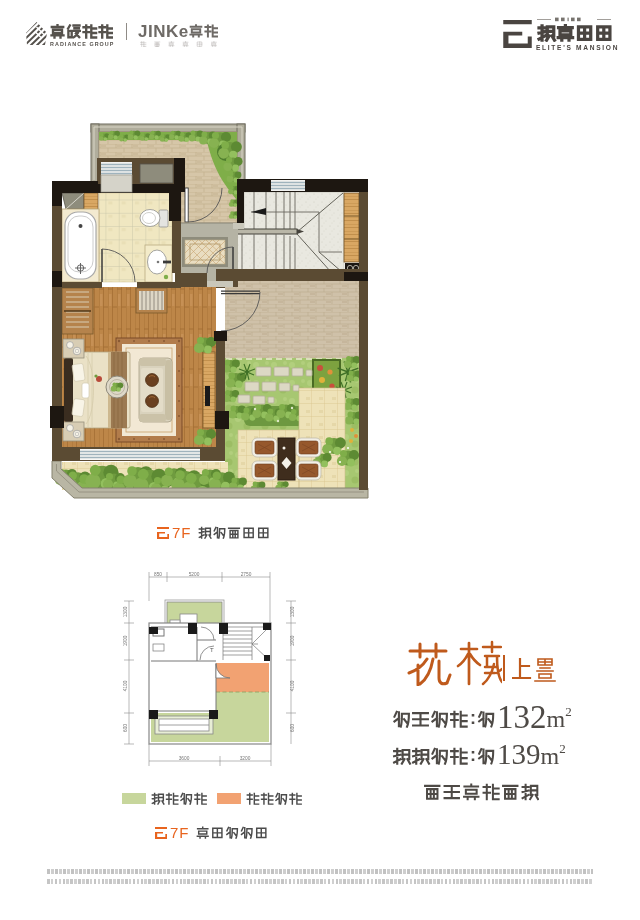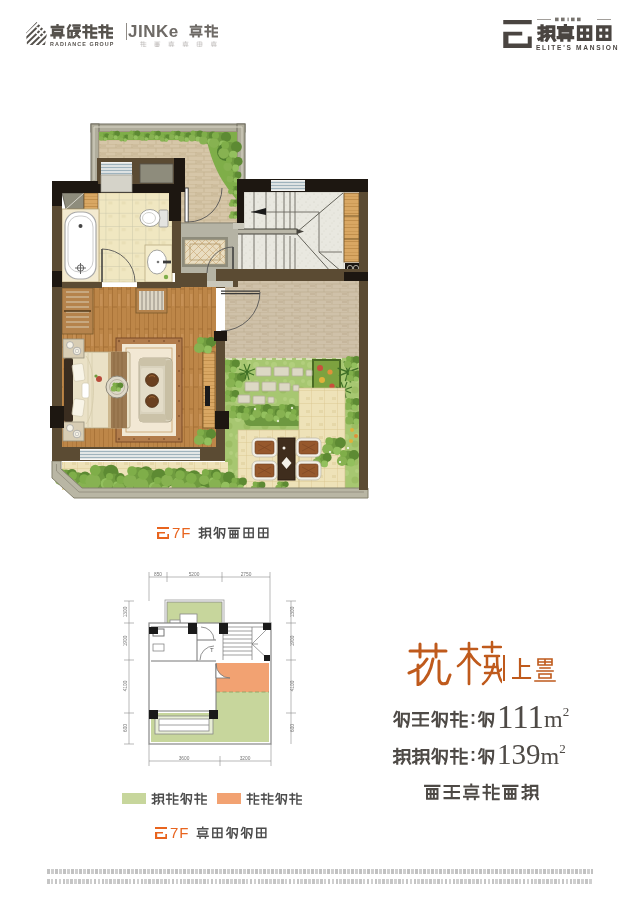--- a/index.html
+++ b/index.html
@@ -46,21 +46,21 @@
         <use href="#tH" transform="translate(16.0,0) scale(1.500)"></use>
         <use href="#tC" transform="translate(32.0,0) scale(1.500)"></use>
         <use href="#tC" transform="translate(48.0,0) scale(1.500)"></use>
       </svg>
     </div>
 
 <div class="abs" style="left:50px;top:40.5px;font-size:5.4px;font-weight:bold;color:#56524d;letter-spacing:1.05px">RADIANCE GROUP</div>
 
 <div class="abs" style="left:126px;top:23px;width:1px;height:17px;background:#8f8b86"></div>
 
-<div class="abs" style="left:128px;top:22px;font-size:17px;font-weight:bold;color:#6e6a66;letter-spacing:0.5px">JINKe</div>
+<div class="abs" style="left:138px;top:22px;font-size:17px;font-weight:bold;color:#6e6a66;letter-spacing:0.5px">JINKe</div>
 
 <div class="abs" style="left:189px;top:24px">
       <svg width="29" height="14" viewBox="0 0 29.0 14" style="display:block" fill="none" stroke="#6e6a66" stroke-width="1.40" stroke-linecap="square">
         <use href="#tG" transform="translate(0.0,0) scale(1.400)"></use>
         <use href="#tC" transform="translate(15.0,0) scale(1.400)"></use>
       </svg>
     </div>
 
 <div class="abs" style="left:140px;top:41px">
       <svg width="77" height="6.2" viewBox="0 0 77.2 6.2" style="display:block" fill="none" stroke="#9a9792" stroke-width="0.59" stroke-linecap="square">
@@ -741,21 +741,21 @@
           <use href="#tD" transform="translate(38.0,0) scale(1.850)"></use>
           <use href="#tC" transform="translate(57.0,0) scale(1.850)"></use>
         </svg>
       </div>
 <div style="font-size:18px;color:#4e4a46;margin:0 1px 1px 2px;font-weight:bold">:</div>
 <div style="margin-bottom:2px">
         <svg width="18" height="18.5" viewBox="0 0 18.5 18.5" style="display:block" fill="none" stroke="#4e4a46" stroke-width="1.15" stroke-linecap="square">
           <use href="#tD" transform="translate(0.0,0) scale(1.850)"></use>
         </svg>
       </div>
-<div style="font-family:'Liberation Serif',serif;font-size:33px;line-height:25px;color:#4e4a46;margin-left:2px">111</div>
+<div style="font-family:'Liberation Serif',serif;font-size:33px;line-height:25px;color:#4e4a46;margin-left:2px">132</div>
 <div style="font-family:'Liberation Serif',serif;font-size:24px;line-height:21px;color:#4e4a46">m</div>
 <div style="font-family:'Liberation Serif',serif;font-size:13px;line-height:24px;color:#4e4a46;align-self:flex-start">2</div>
 </div>
 
 <div class="abs" style="left:392px;top:737px;height:30px;display:flex;align-items:flex-end">
 <div style="margin-bottom:2px">
         <svg width="76" height="18.5" viewBox="0 0 75.5 18.5" style="display:block" fill="none" stroke="#4e4a46" stroke-width="1.15" stroke-linecap="square">
           <use href="#tF" transform="translate(0.0,0) scale(1.850)"></use>
           <use href="#tF" transform="translate(19.0,0) scale(1.850)"></use>
           <use href="#tD" transform="translate(38.0,0) scale(1.850)"></use>

